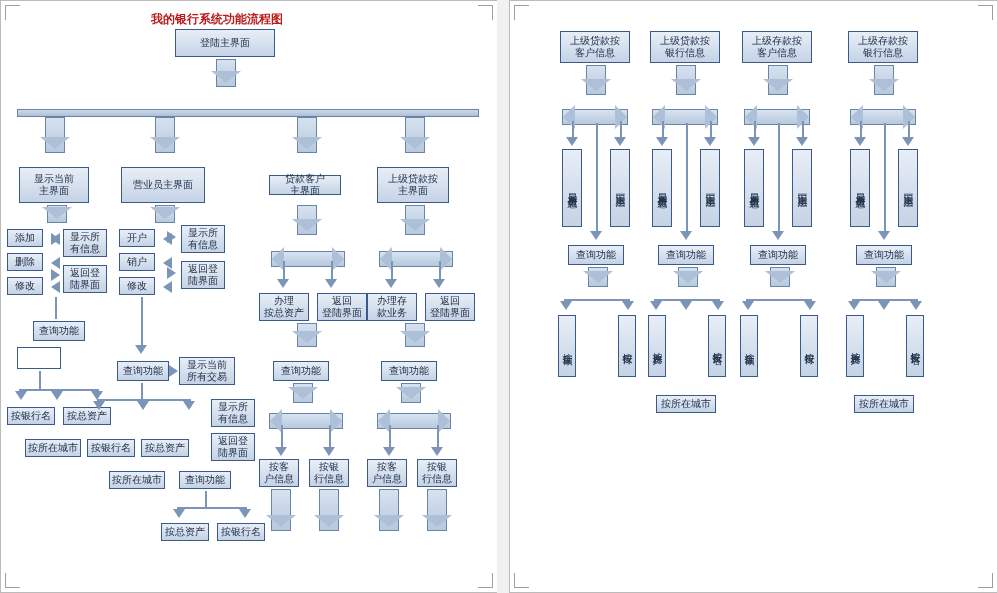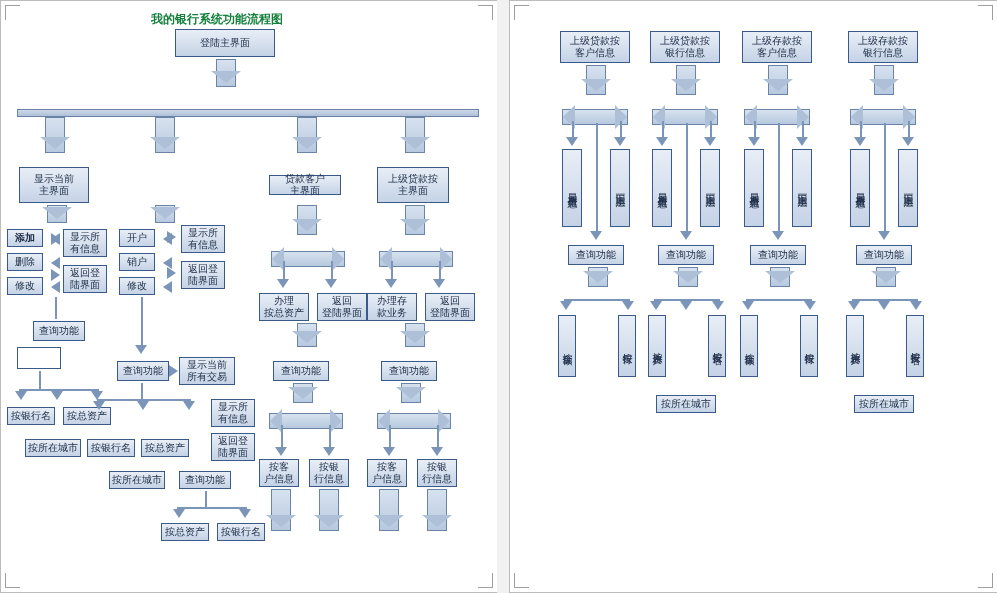--- a/index.html
+++ b/index.html
@@ -21,21 +21,21 @@
   
   .box{
     position:absolute;
     background:linear-gradient(#e8eef6,#c5d3e6);
     border:1px solid #3a5a8a;
     font-size:10px;line-height:12px;color:#20304a;
     text-align:center;display:flex;align-items:center;justify-content:center;
     padding:2px 2px;box-sizing:border-box;
   }
   .vbox{writing-mode:vertical-rl;text-orientation:upright;letter-spacing:1px;}
-  .title{position:absolute;font-weight:700;font-size:12px;color:#15803d;}
+  .title{position:absolute;font-weight:700;font-size:12px;color:#b91c1c;}
   
   .vline{position:absolute;width:2px;background:#7b95b8;}
   .hline{position:absolute;height:2px;background:#7b95b8;}
   
   .barD{position:absolute;width:18px;background:linear-gradient(#d7e2ef,#b7c9df);border:1px solid #6a84a8;}
   .barD::after{content:"";position:absolute;left:-6px;bottom:-12px;border:15px solid transparent;border-top:12px solid #aebfd8;}
   
   .barH{position:absolute;height:14px;background:linear-gradient(#d7e2ef,#b7c9df);border:1px solid #6a84a8;}
   .barH::before{content:"";position:absolute;left:-12px;top:-5px;border:12px solid transparent;border-right:12px solid #aebfd8;}
   .barH::after{content:"";position:absolute;right:-12px;top:-5px;border:12px solid transparent;border-left:12px solid #aebfd8;}
@@ -60,31 +60,32 @@
 
     <div class="hline" style="left:16px;top:108px;width:460px;height:6px;background:linear-gradient(#cdd9e9,#aebfd8);border:1px solid #6a84a8;"></div>
 
     <div class="barD" style="left:44px;top:116px;height:34px;"></div>
     <div class="barD" style="left:154px;top:116px;height:34px;"></div>
     <div class="barD" style="left:296px;top:116px;height:34px;"></div>
     <div class="barD" style="left:404px;top:116px;height:34px;"></div>
 
     <div class="box" style="left:18px;top:166px;width:70px;height:36px;white-space:pre;">显示当前
 主界面</div>
+    <div class="box" style="left:120px;top:166px;width:84px;height:36px;">营业员主界面</div>
     <div class="box" style="left:268px;top:174px;width:72px;height:20px;white-space:pre;">贷款客户
 主界面</div>
     <div class="box" style="left:376px;top:166px;width:72px;height:36px;white-space:pre;">上级贷款按
 主界面</div>
 
     <div class="barD" style="left:46px;top:204px;height:16px;"></div>
     <div class="barD" style="left:154px;top:204px;height:16px;"></div>
     <div class="barD" style="left:296px;top:204px;height:28px;"></div>
     <div class="barD" style="left:404px;top:204px;height:28px;"></div>
 
-    <div class="box" style="left:6px;top:228px;width:36px;height:18px;font-weight:bold;">添加</div>
+    <div class="box" style="left:6px;top:228px;width:36px;height:18px;">添加</div>
     <div class="box" style="left:6px;top:252px;width:36px;height:18px;">删除</div>
     <div class="box" style="left:6px;top:276px;width:36px;height:18px;">修改</div>
     <div class="box" style="left:62px;top:228px;width:44px;height:28px;white-space:pre;">显示所
 有信息</div>
     <div class="box" style="left:62px;top:264px;width:44px;height:28px;white-space:pre;">返回登
 陆界面</div>
 
     <div class="ahL" style="left:44px;top:232px;"></div>
       <div class="ahR" style="left:50px;top:232px;"></div>
     <div class="ahL" style="left:44px;top:256px;"></div>

